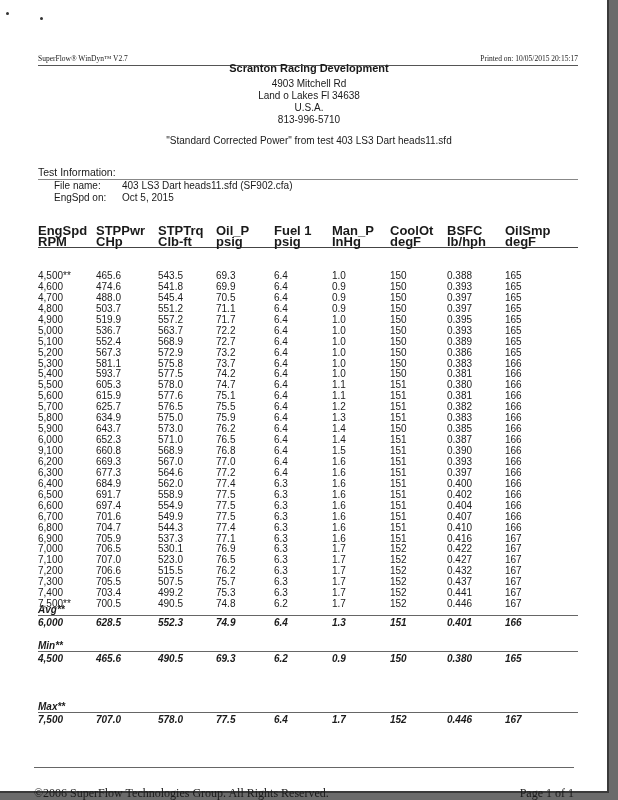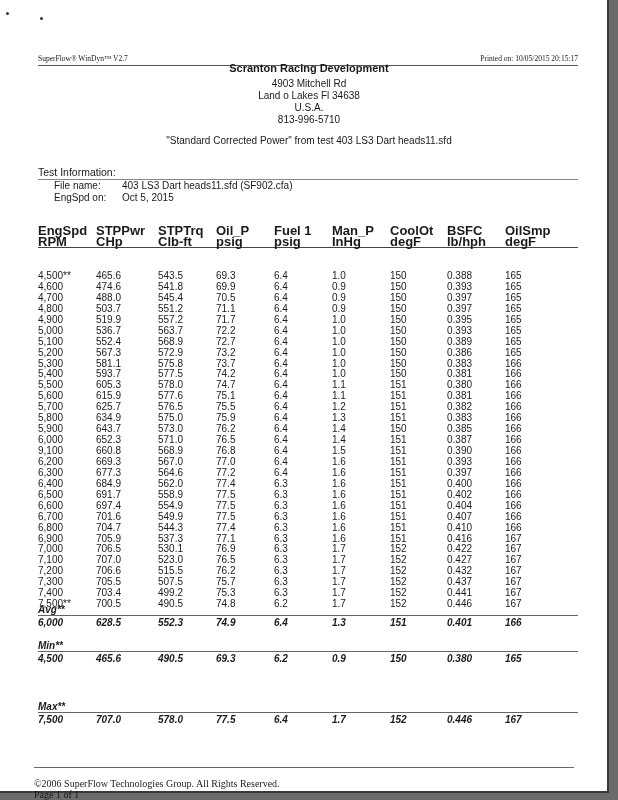--- a/index.html
+++ b/index.html
@@ -46,23 +46,23 @@
     .tbody { position: absolute; left: 38px; top: 249px; width: 540px; font-size: 10px; margin-top: 22px; }
     .tbody .cols { height: 10.95px; line-height: 10.95px; }
     .tbody .cell { text-align: left; }
 
     .stat { position: absolute; left: 38px; width: 540px; font-size: 10px; font-style: italic; font-weight: bold; }
     .stat .lbl { border-bottom: 1px solid #666; line-height: 11px; }
     .stat .vals { line-height: 13px; }
 
     .footer {
       position: absolute; left: 34px; top: 767px; width: 540px;
-      font-family: "Liberation Serif", serif; font-size: 10px;
-      border-top: 1px solid #666; padding-top: 10px;
-      display: flex; justify-content: space-between; flex-direction: column;
+      font-family: "Liberation Serif", serif; font-size: 12px;
+      border-top: 1px solid #666; padding-top: 18px;
+      display: flex; justify-content: space-between;
     }
   </style>
 </head>
 <body>
 
 <div class="page">
   <div class="dot" style="left:6px;top:12px;"></div>
   <div class="dot" style="left:40px;top:17px;"></div>
 
   <div class="hdr">

